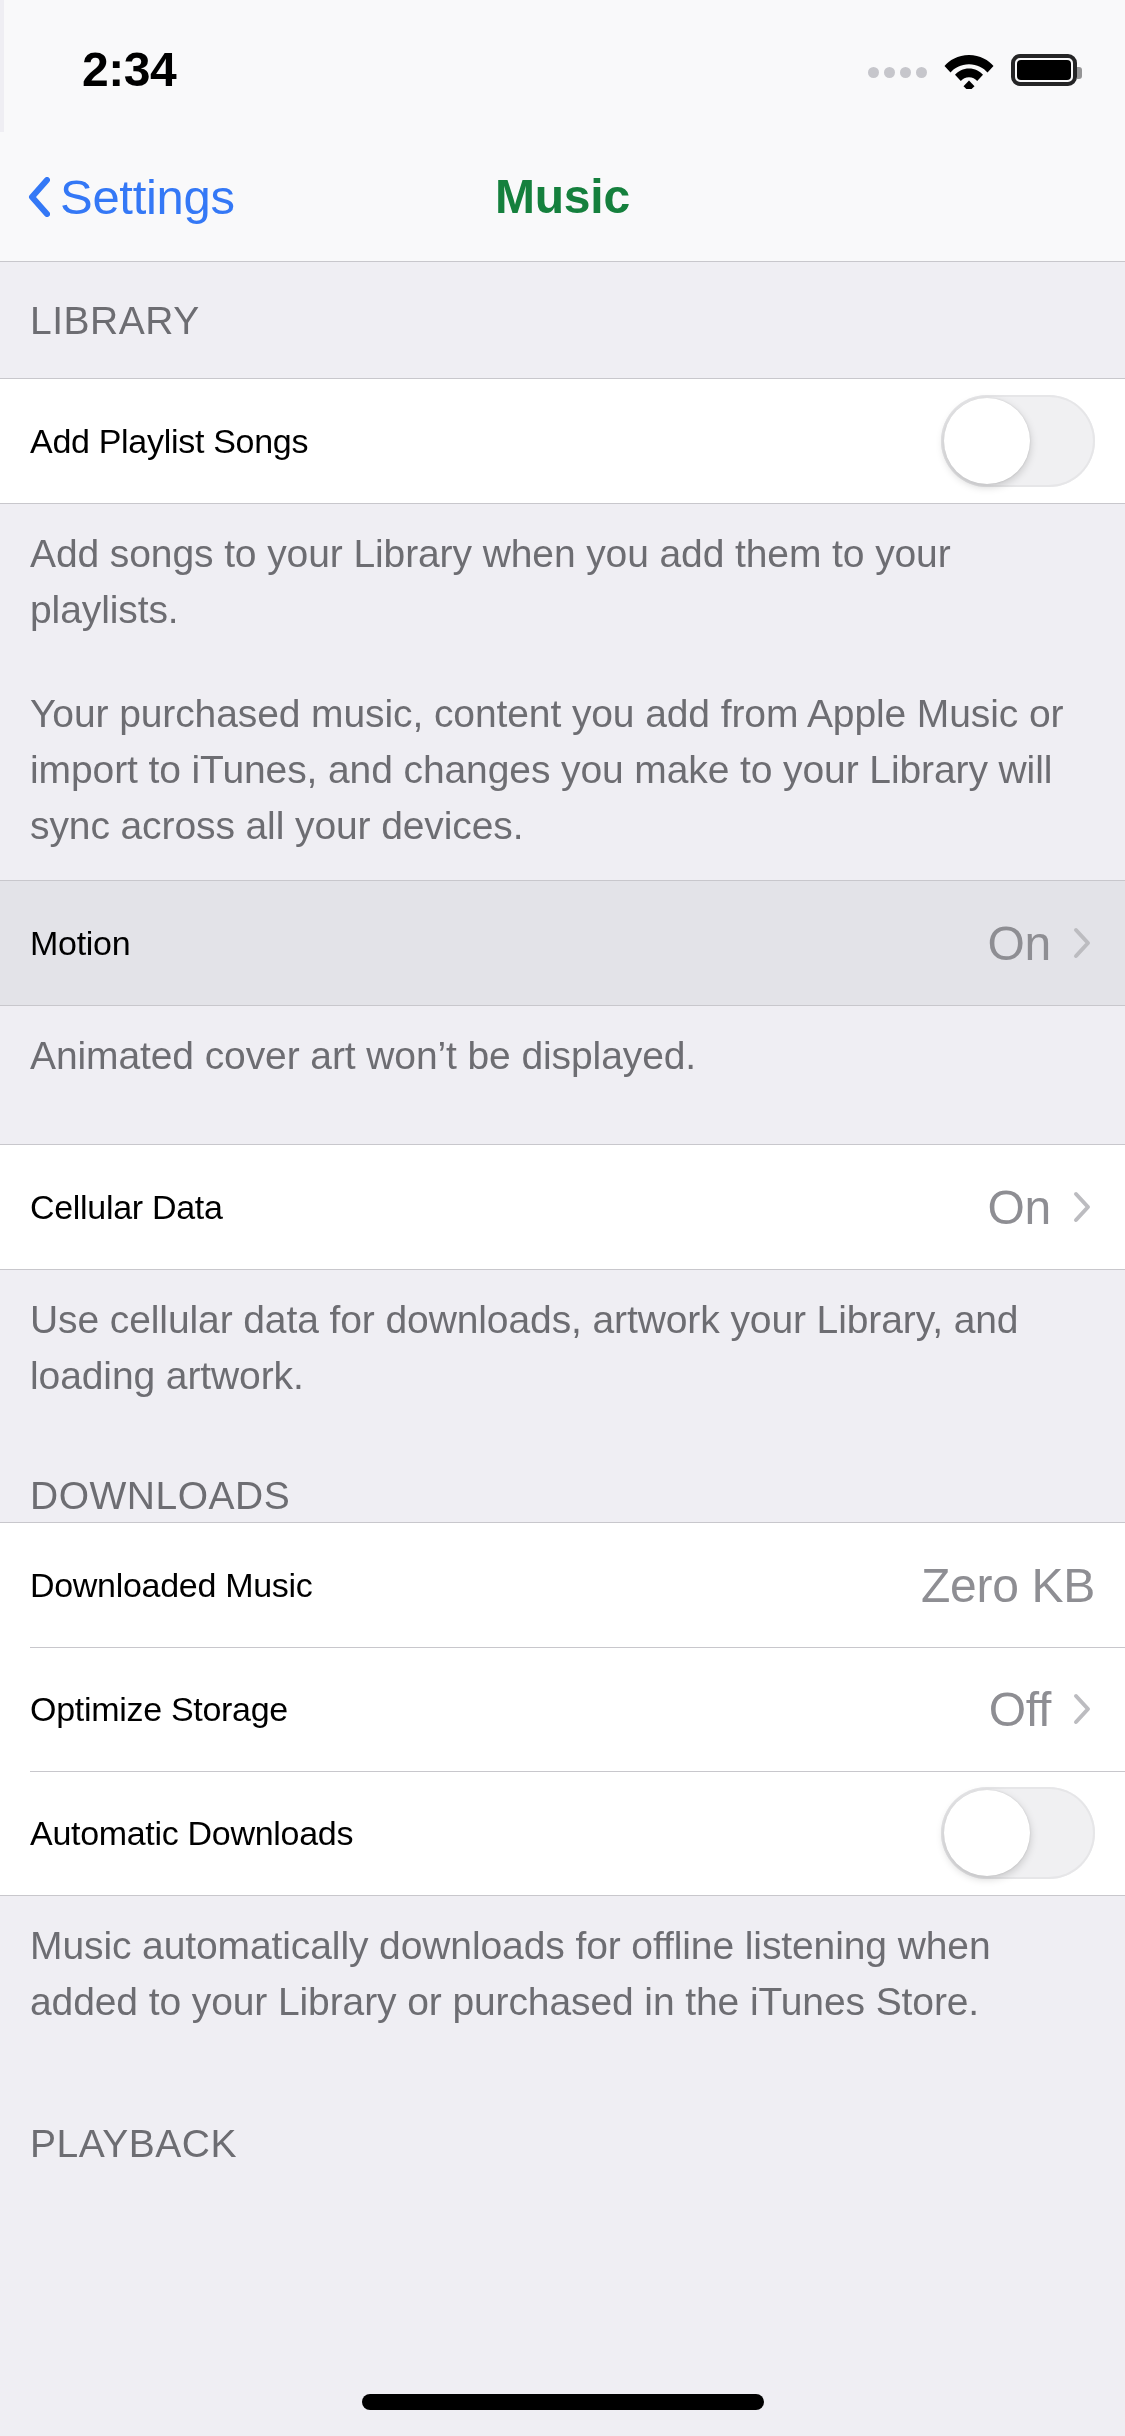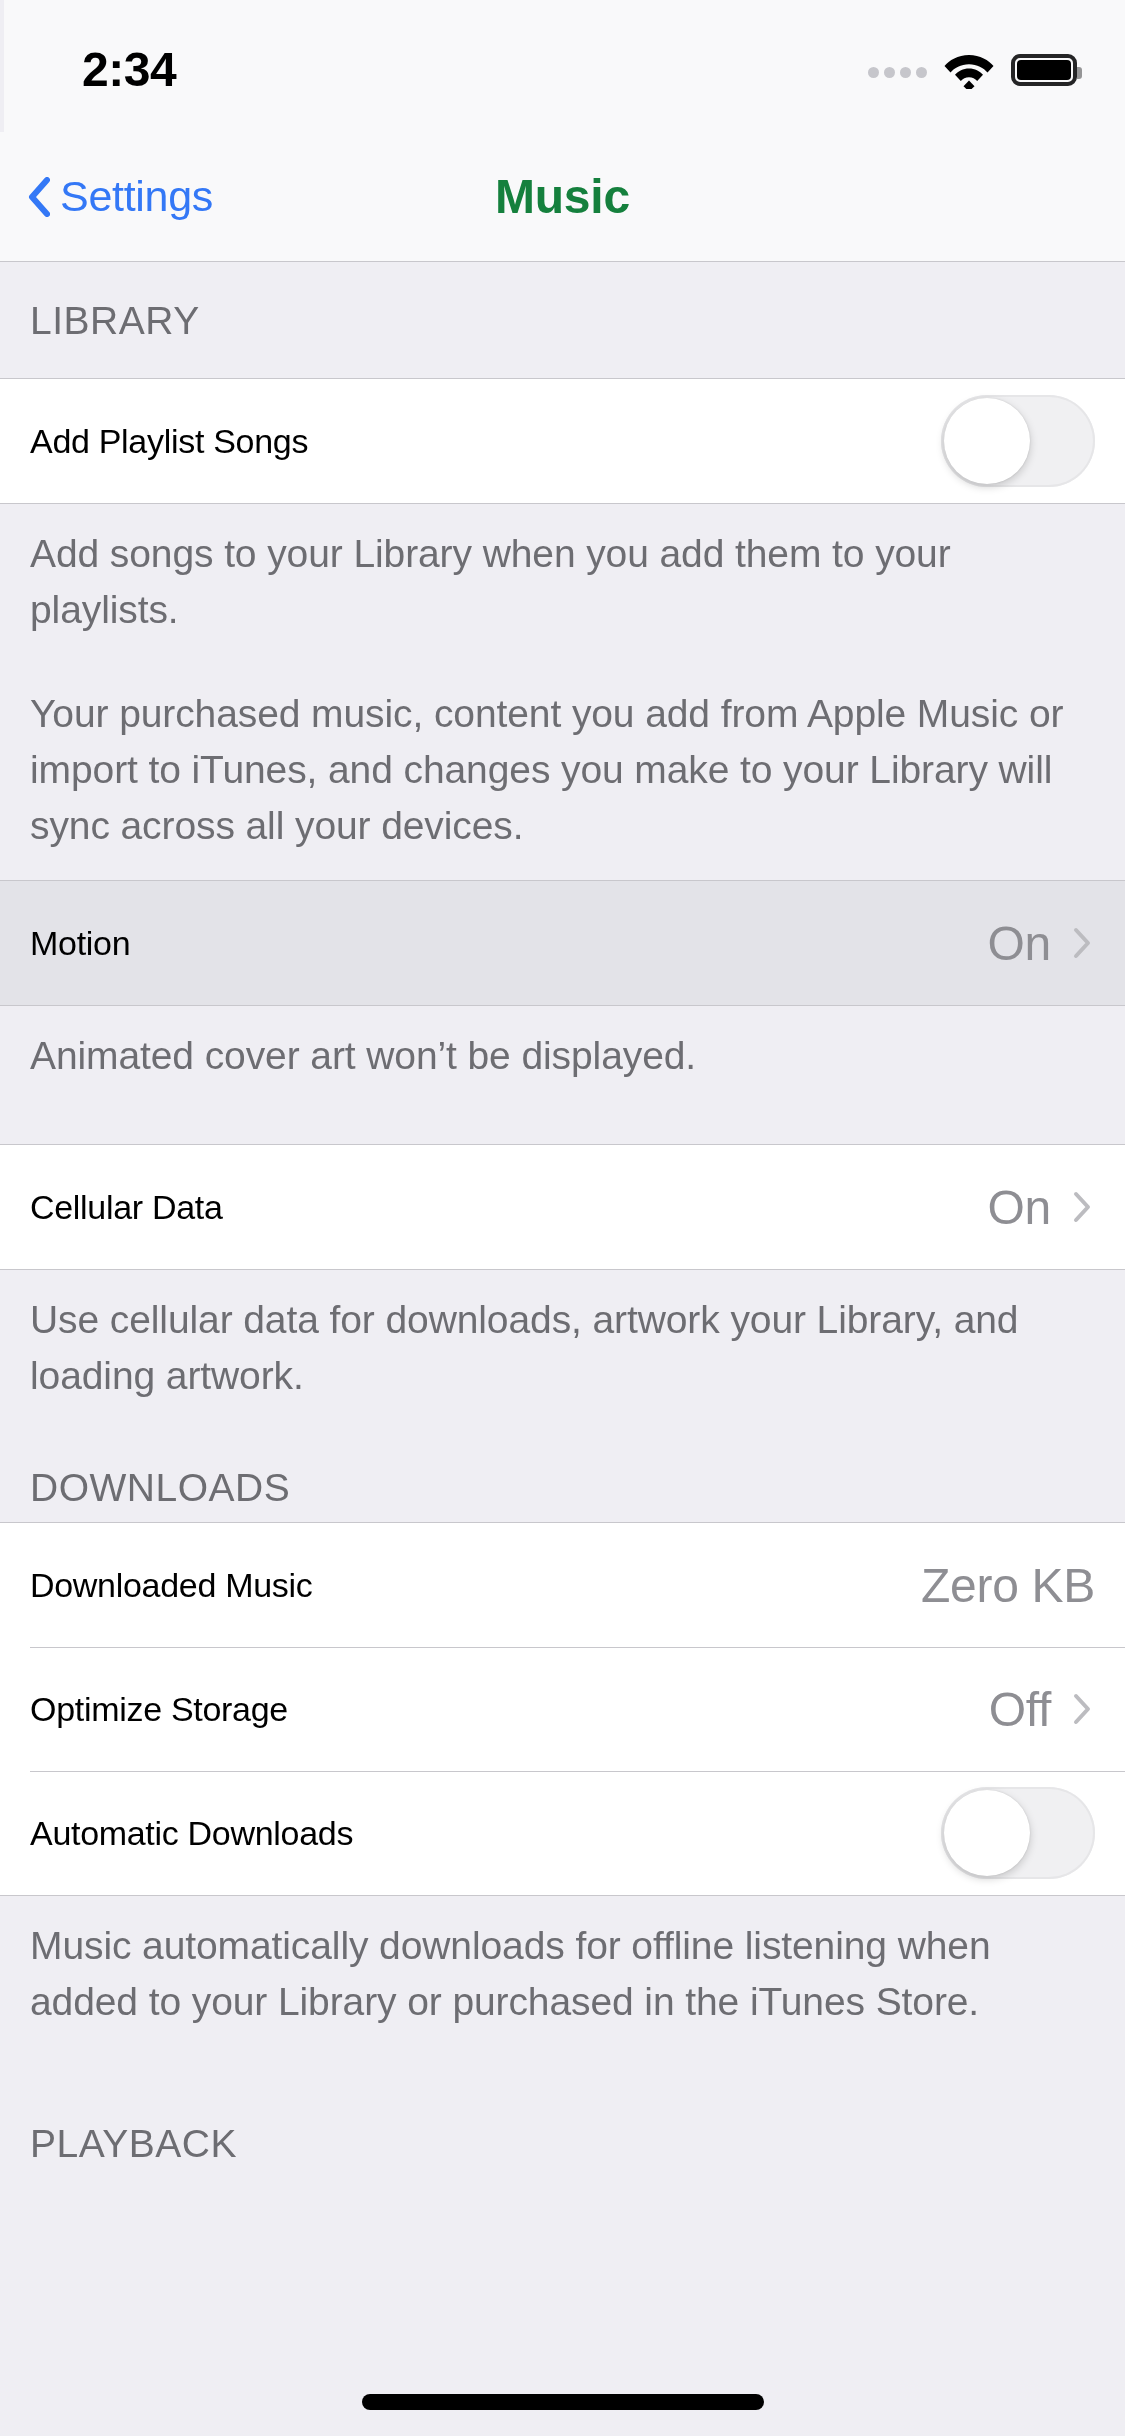--- a/index.html
+++ b/index.html
@@ -107,21 +107,21 @@
     align-items: center;
     gap: 10px;
     cursor: pointer;
   }
   .chevron-back {
     display: block;
     width: 22px;
     height: 40px;
   }
   .nav-back-label {
-    font-size: 43px;
+    font-size: 49px;
     color: #3478f6;
     letter-spacing: -0.3px;
   }
   .nav-title {
     position: absolute;
     left: 0; right: 0;
     top: 0;
     height: 129px;
     display: flex;
     align-items: center;
@@ -311,21 +311,21 @@
       <div class="row">
         <span class="row-label">Cellular Data</span>
         <span class="row-value">On</span>
         <svg class="chevron-right" viewBox="0 0 18 32">
           <polyline points="3,3 15,16 3,29" fill="none" stroke="#bcbcc0" stroke-width="4" stroke-linecap="round" stroke-linejoin="round"></polyline>
         </svg>
       </div>
     </div>
     <div class="footer-text">Use cellular data for downloads, artwork your Library, and loading artwork.</div>
 
-    <div class="section-header" style="height:92px;padding-bottom:12px;">DOWNLOADS</div>
+    <div class="section-header" style="height:92px;padding-bottom:4px;">DOWNLOADS</div>
 
     <div class="group">
       <div class="row">
         <span class="row-label">Downloaded Music</span>
         <span class="row-value">Zero KB</span>
       </div>
       <div class="row">
         <span class="row-label">Optimize Storage</span>
         <span class="row-value">Off</span>
         <svg class="chevron-right" viewBox="0 0 18 32">

